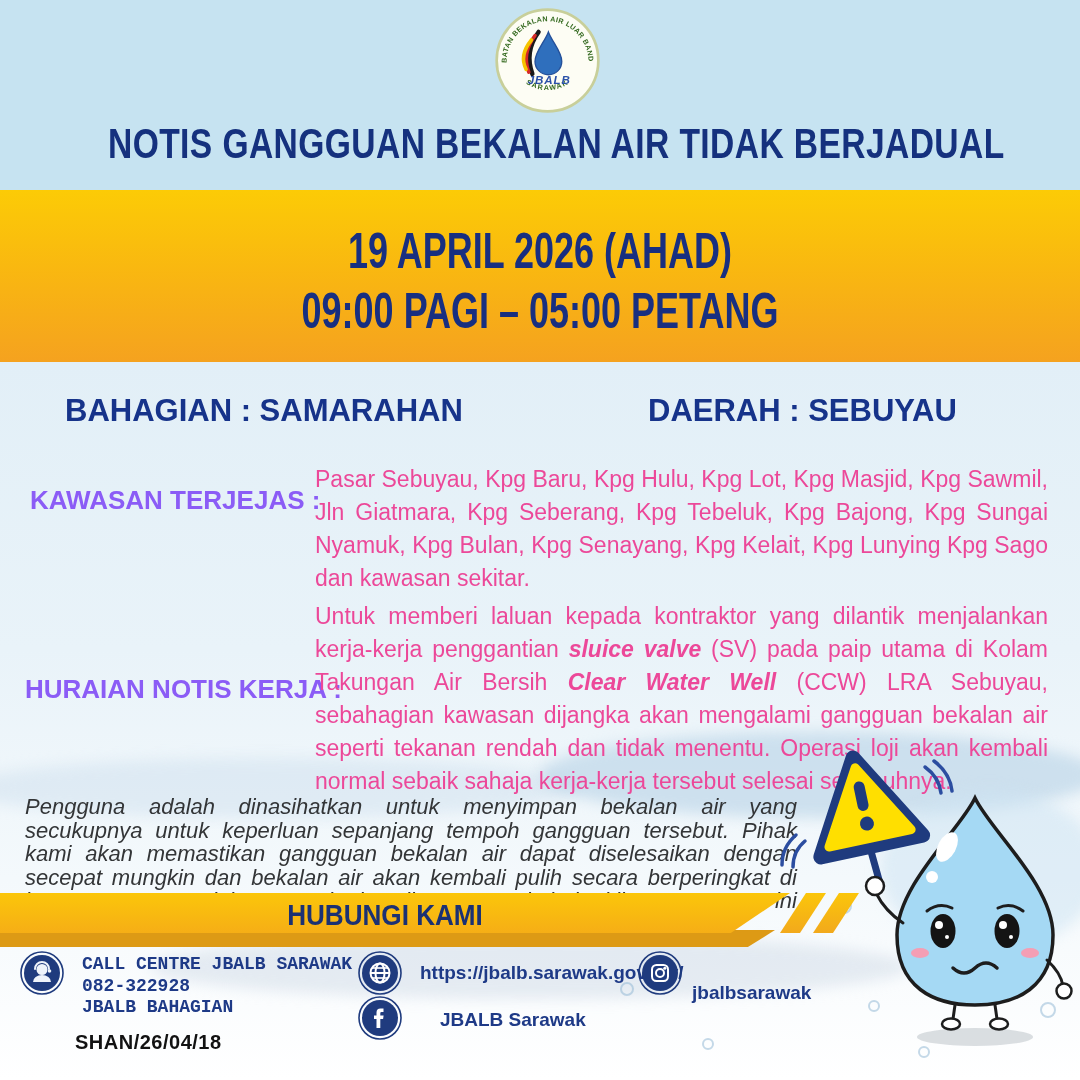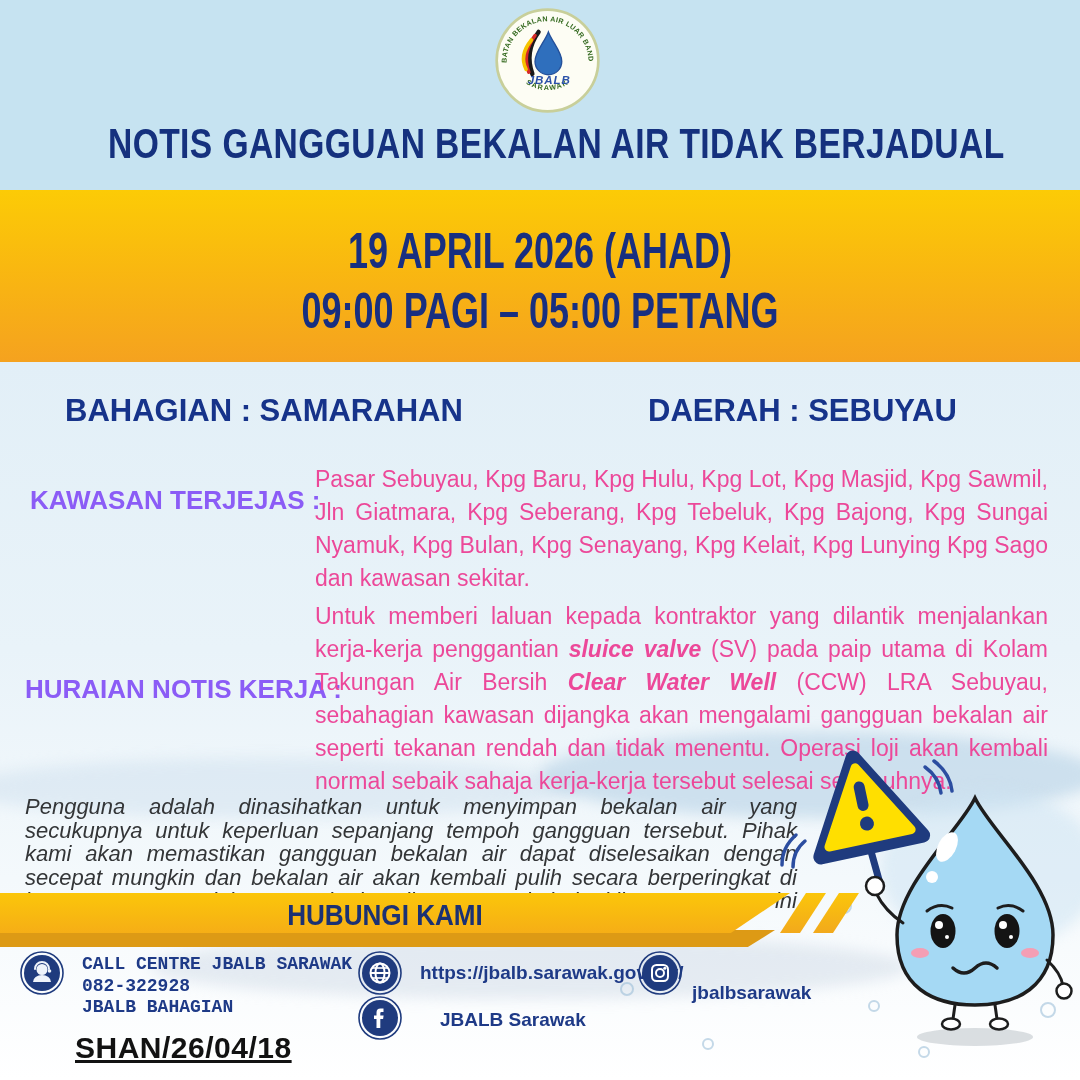--- a/index.html
+++ b/index.html
@@ -52,22 +52,22 @@
   .hk-stripe.st2{left:826px;}
   
   .cicon{position:absolute;width:44px;height:44px;}
   .contact-block{position:absolute;left:82px;top:954px;font-weight:bold;font-size:18px;
     line-height:21.5px;color:#1e3a87;white-space:nowrap;font-family:Liberation Mono, monospace;}
   .contact-line{display:block;}
   .social-text{position:absolute;font-weight:bold;font-size:19px;color:#1e3a87;white-space:nowrap;}
   .web-text{left:420px;top:962px;}
   .fb-text{left:420px;top:1009px;margin-left:20px;}
   .ig-text{left:692px;top:982px;}
-  .reference{position:absolute;left:75px;top:1031px;font-weight:bold;font-size:30px;color:#121212;
-    white-space:nowrap;letter-spacing:0.5px;text-decoration:underline;}
+  .reference{position:absolute;left:75px;top:1031px;font-weight:bold;font-size:20px;color:#121212;
+    white-space:nowrap;letter-spacing:0.5px;}
   .mascot{position:absolute;left:775px;top:725px;width:305px;height:330px;}
 </style>
 </head>
 <body>
 
 <div class="canvas">
 
   <div class="band-top"></div>
   <div class="band-banner"></div>
   <div class="band-main"></div>

